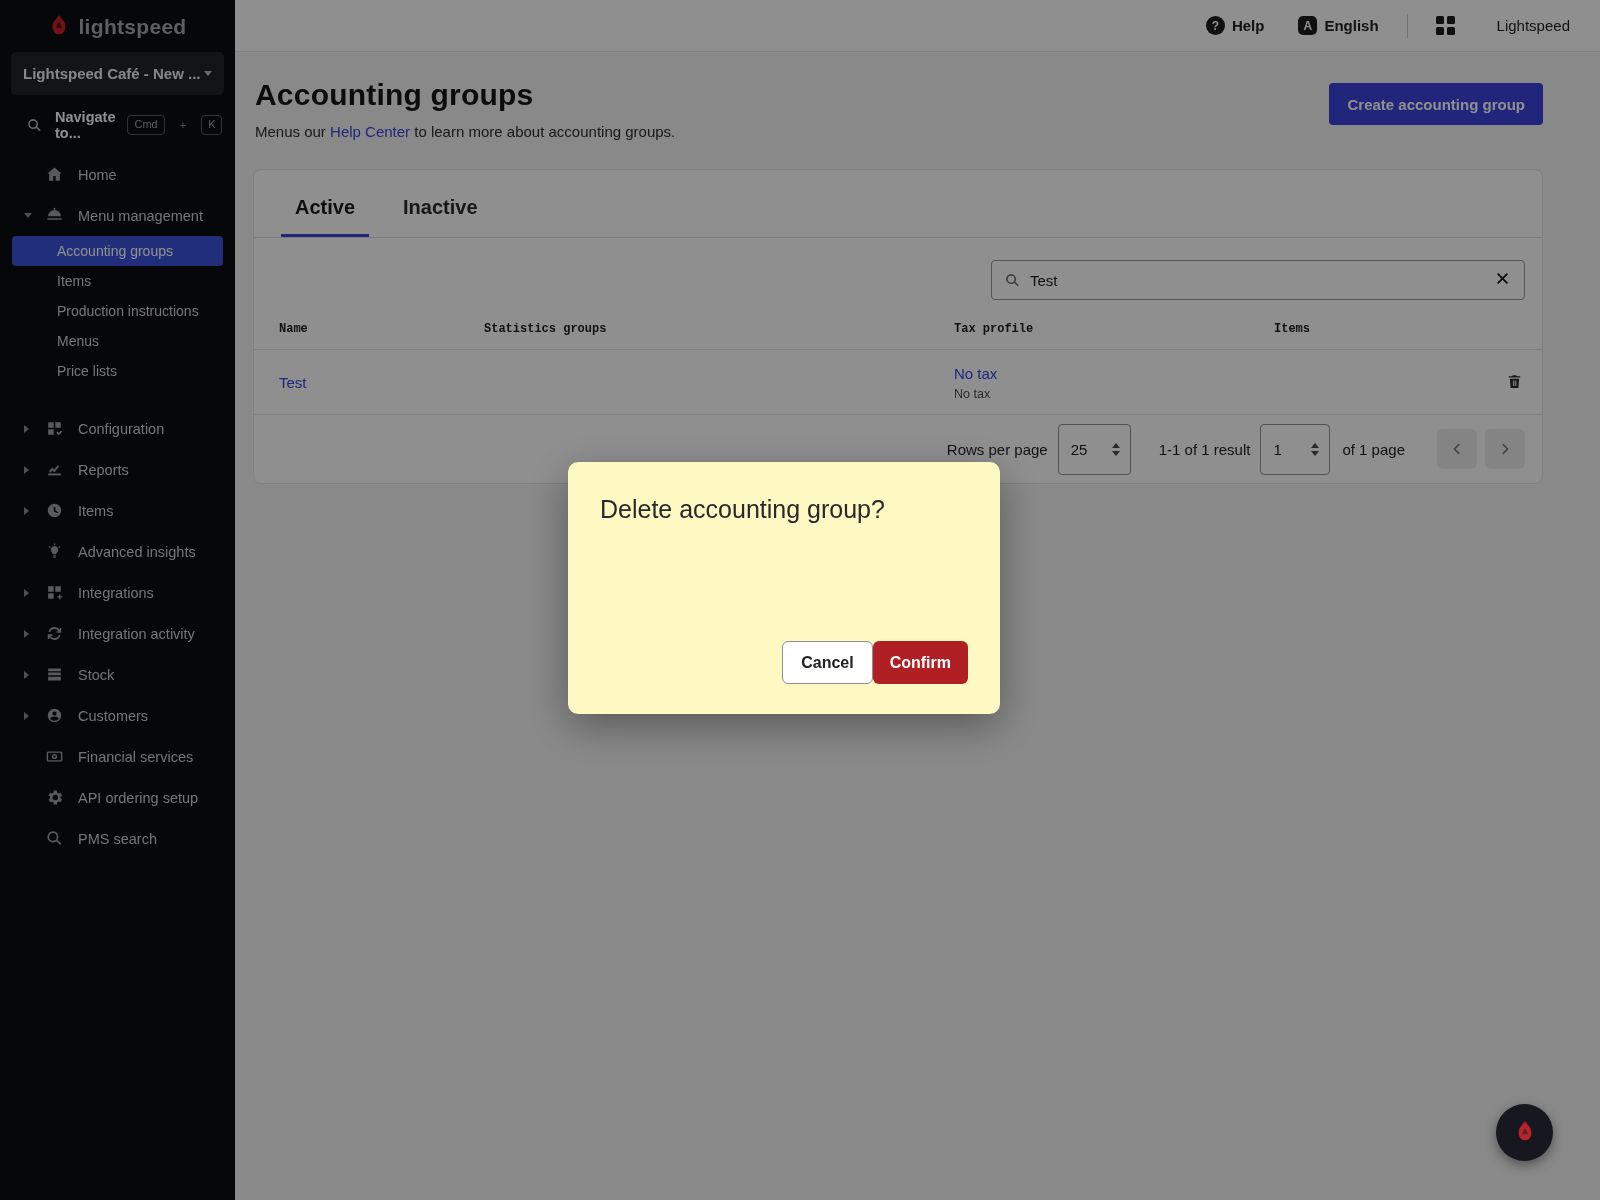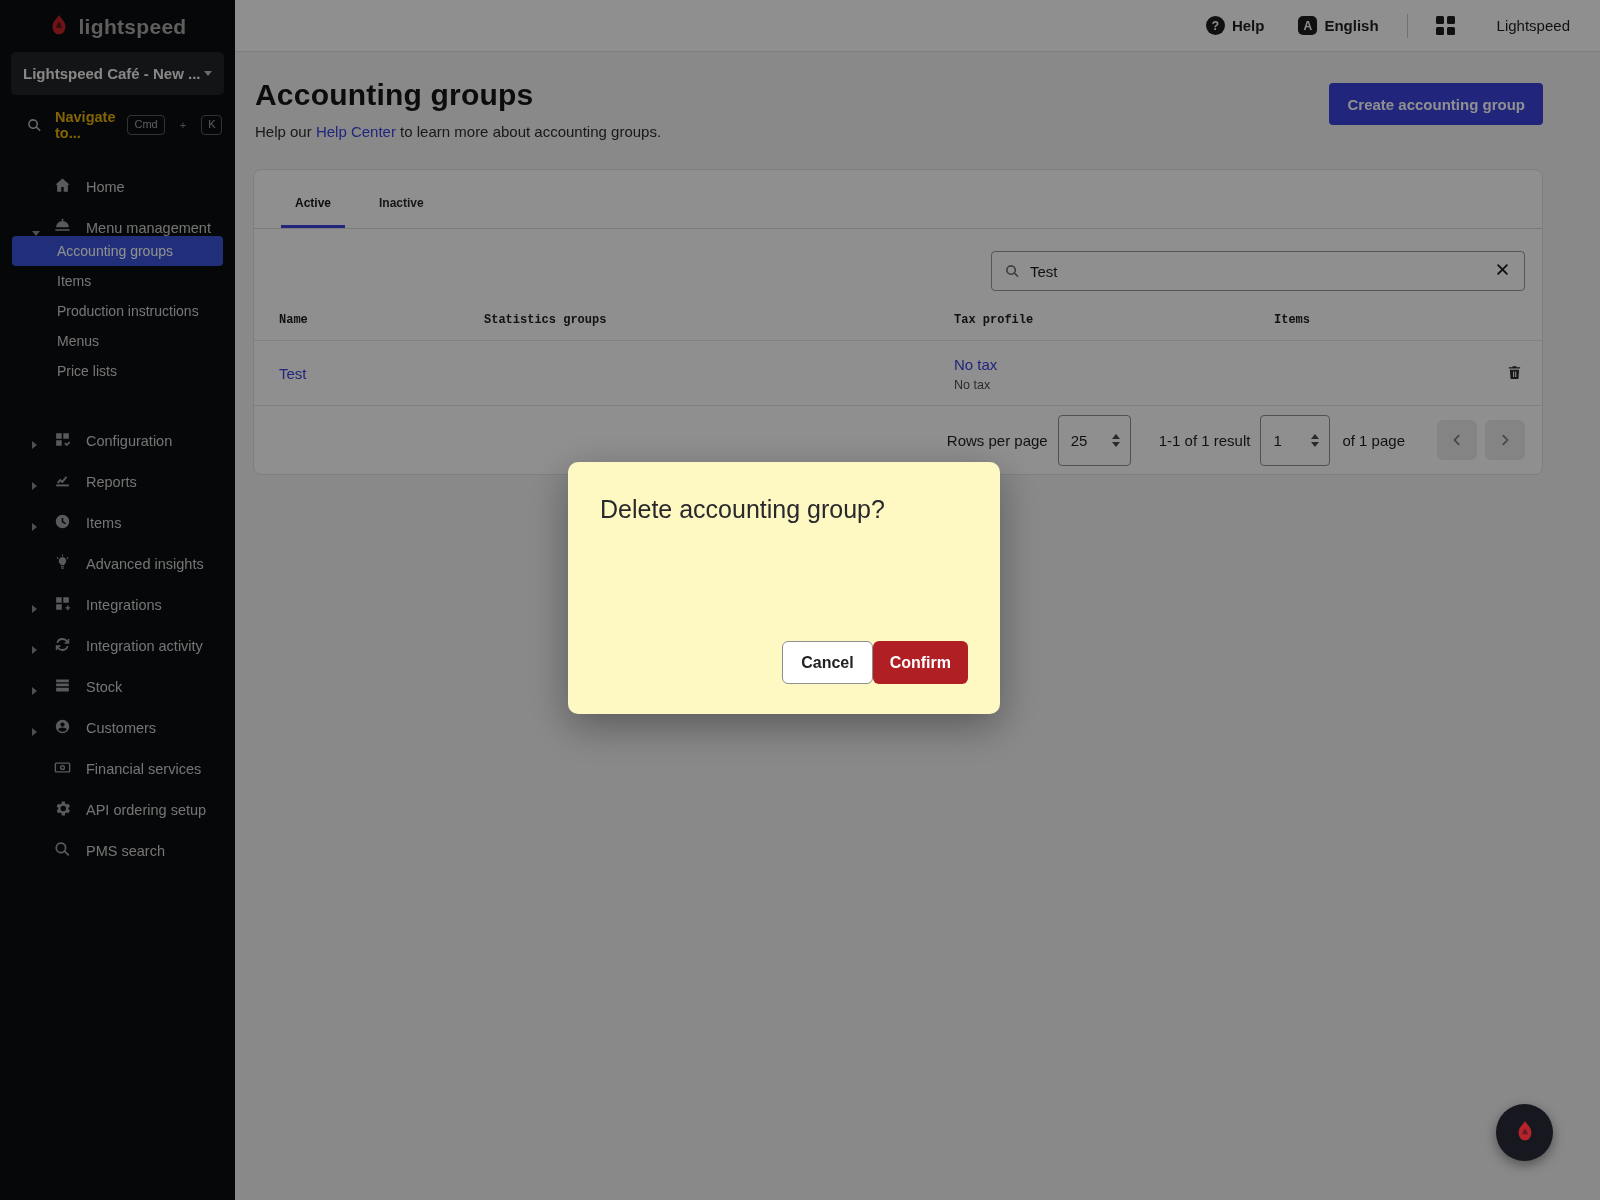--- a/index.html
+++ b/index.html
@@ -23,28 +23,28 @@
     color:#f1f1f1; font-size:15px; font-weight:700; font-family:inherit;
     display:flex; align-items:center; justify-content:space-between;
     padding:0 12px; cursor:pointer;
   }
   .location .loc-label { white-space:nowrap; overflow:hidden; }
   .navigate {
     margin-top:13px; height:34px; display:flex; align-items:center;
     padding:0 14px 0 26px; gap:12px; cursor:pointer;
   }
   .navigate .nav-search-ic { width:17px; height:17px; color:#bdbdbd; flex:0 0 17px; }
-  .navigate .nav-text { color:#eab308; font-size:14.5px; font-weight:700; flex:1; }
+  .navigate .nav-text { color:#ffffff; font-size:14.5px; font-weight:700; flex:1; }
   .kbd { border:1px solid #5a5b5e; border-radius:4px; color:#a7a7a8; font-size:11px;
          padding:2px 6px; line-height:1.2; }
   .kbd-plus { color:#8c8c8e; font-size:11px; margin:0 3px; }
 
   nav.sidenav { margin-top:12px; }
   .nav-item {
-    height:41px; display:flex; align-items:flex-end; padding-left:32px;
+    height:41px; display:flex; align-items:center; padding-left:24px;
     font-size:14.5px; color:#cfcfcf; cursor:pointer; text-decoration:none;
   }
   .nav-item .chev { width:21px; display:flex; align-items:center; color:#8d8d8f; }
   .nav-icon { width:19px; height:19px; margin-right:14px; color:#9fa0a3; flex:0 0 19px; }
   .nav-icon svg { width:100%; height:100%; }
   .nav-label { white-space:nowrap; }
   .subnav .sub-item {
     height:30px; display:flex; align-items:center; margin:0 12px;
     padding-left:45px; font-size:14px; color:#d2d2d2; border-radius:4px; cursor:pointer;
   }
@@ -82,21 +82,21 @@
   .subtitle a { color:#3b43dc; text-decoration:none; cursor:pointer; }
   .primary-btn {
     background:#3b43dc; color:#fff; border:none; border-radius:4px;
     height:42px; padding:0 18px; font-size:15px; font-weight:700; font-family:inherit; cursor:pointer;
     margin-top:5px;
   }
 
   .card { margin-top:29px; background:#fff; border:1px solid #e2e2e4; border-radius:8px; }
   .tabs-row { display:flex; padding:0 27px; border-bottom:1px solid #dadadc; }
   .tab {
-    padding:26px 14px 15px; margin-right:20px; font-size:12px; font-weight:600;
+    padding:26px 14px 15px; margin-right:20px; font-size:20px; font-weight:600;
     color:#2c2c2e; cursor:pointer; border-bottom:3px solid transparent;
   }
   .tab.active { border-bottom-color:#3b43dc; color:#19191b; }
 
   .search-row { display:flex; justify-content:flex-end; padding:22px 17px 6px; }
   .search-box {
     width:534px; height:40px; border:1px solid #96989d; border-radius:4px;
     display:flex; align-items:center; padding:0 12px; background:#fff;
   }
   .search-box .s-icon { width:17px; height:17px; color:#6f6f72; margin-right:9px; flex:0 0 17px; }
@@ -389,21 +389,21 @@
           <i></i>
         </div>
       <div class="tb-account">Lightspeed</div>
     </header>
 
     <div class="content">
 
       <div class="page-head">
         <div>
           <h1 class="page-title">Accounting groups</h1>
-          <p class="subtitle"><span>Help our </span><a>Help Center</a><span> to learn more about accounting groups.</span></p>
+          <p class="subtitle"><span>Menus our </span><a>Help Center</a><span> to learn more about accounting groups.</span></p>
         </div>
         <button class="primary-btn">Create accounting group</button>
       </div>
 
       <section class="card">
 
         <div class="tabs-row">
           <div class="tab active">Active</div>
           <div class="tab">Inactive</div>
         </div>

